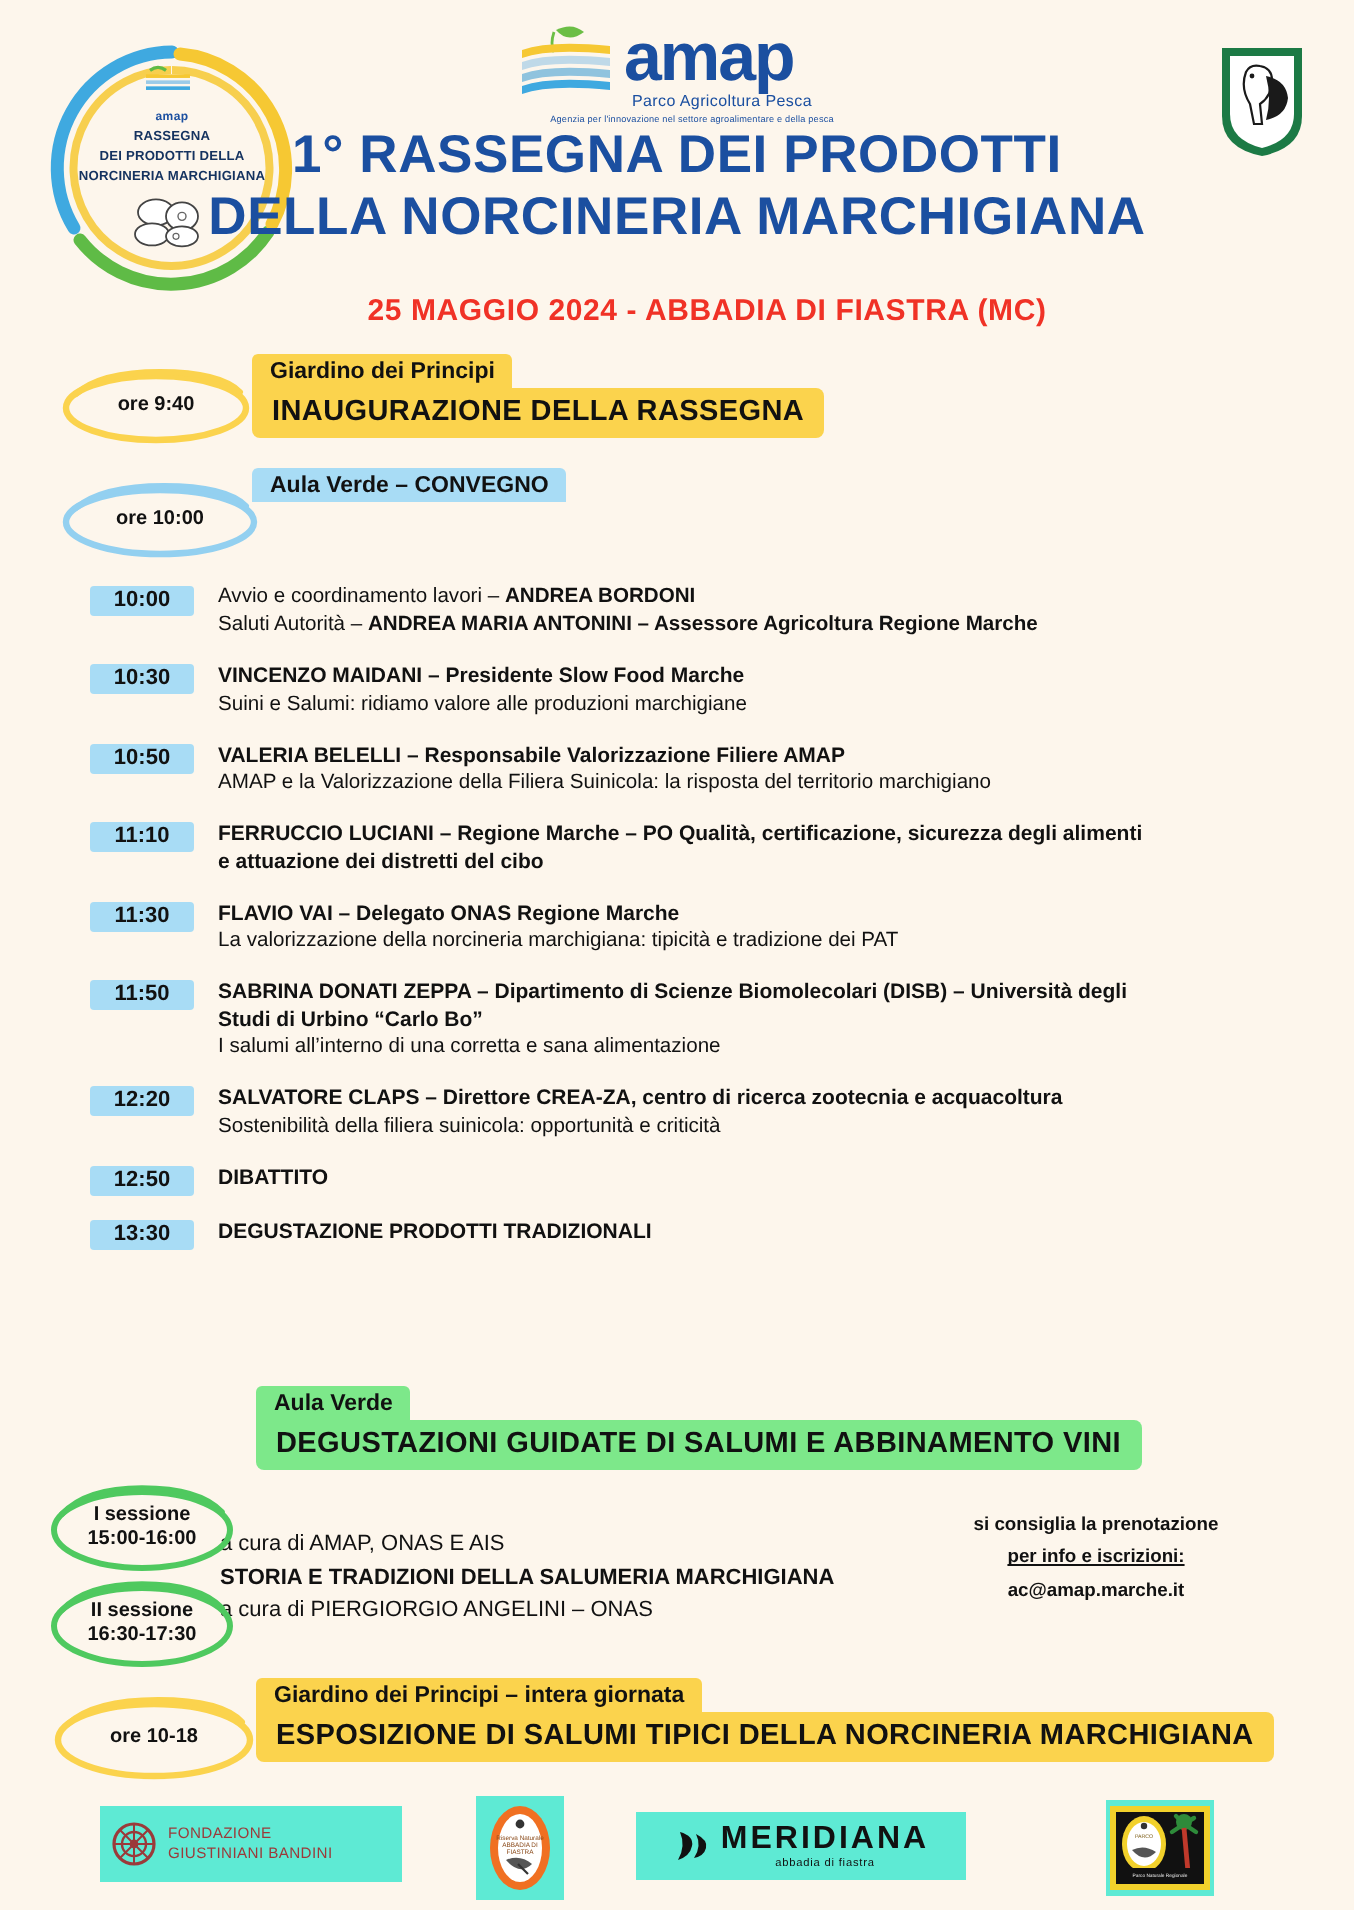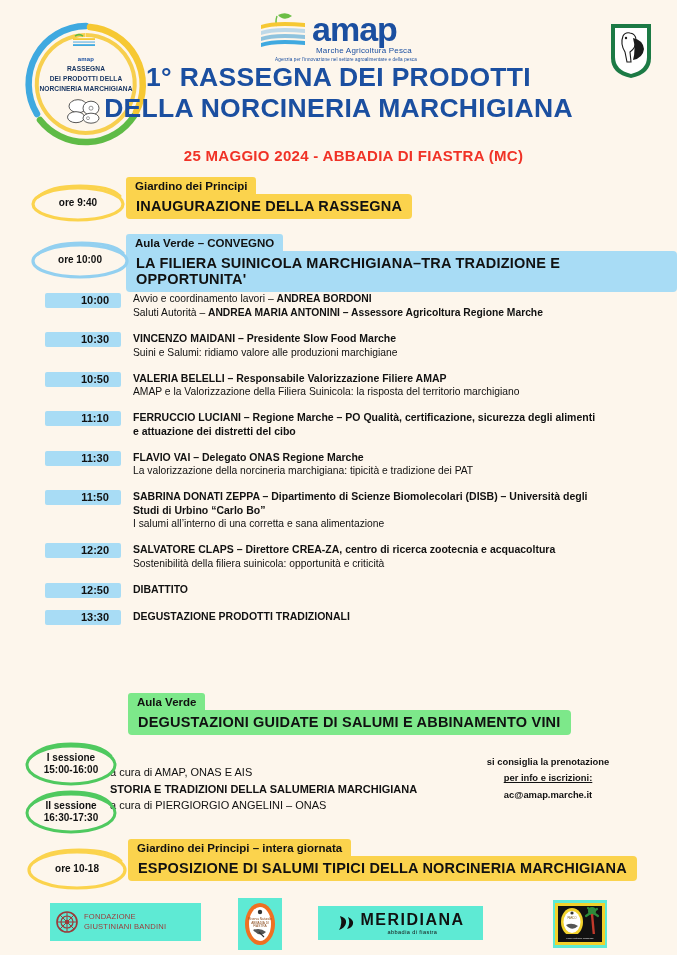--- a/index.html
+++ b/index.html
@@ -78,21 +78,21 @@
   .yellow-bg{background:#FBD34D;}
   .blue-bg{background:#A8DCF5;}
   .green-bg{background:#7DE88A;}
 
   
   .sched{position:absolute;left:0;top:292px;width:677px;}
   .srow{display:flex;margin-bottom:11px;}
   .stime{
     width:52px;flex:0 0 52px;margin-left:45px;text-align:center;
     font-size:11px;font-weight:bold;color:#111;background:#A8DCF5;
-    border-radius:2px;height:15px;line-height:15px;margin-top:1px;padding-left:24px;
+    border-radius:2px;height:15px;line-height:15px;margin-top:1px;
   }
   .sbody{margin-left:12px;flex:1;padding-right:24px;}
   .sb-bold{font-size:10.5px;font-weight:bold;color:#111;line-height:1.35;}
   .sb-reg{font-size:10.3px;color:#111;line-height:1.38;}
 
   
   .green-sec{position:absolute;left:0;top:692px;width:677px;}
   .gs-banner{position:absolute;left:128px;top:0;}
   .sessions{position:absolute;left:22px;top:50px;}
   .deg-text{position:absolute;left:110px;top:72px;}
@@ -157,21 +157,21 @@
     <div class="amap-logo">
       <svg width="54" height="42" viewBox="0 0 54 42" style="position:absolute;left:2px;top:2px">
         <path d="M20 3 q8 -4 14 1 q-8 6 -14 -1z" fill="#6BBE45"></path>
         <path d="M19 4 q-2 6 0 10" stroke="#6BBE45" stroke-width="1.4" fill="none"></path>
         <path d="M3 13 q14 -5 44 -2 l0 4 q-30 -3 -44 2z" fill="#F6C833"></path>
         <path d="M3 19 q14 -5 44 -2 l0 4 q-30 -3 -44 2z" fill="#BFD9E8"></path>
         <path d="M3 25 q14 -5 44 -2 l0 4 q-30 -3 -44 2z" fill="#8FC3DE"></path>
         <path d="M3 31 q14 -5 44 -2 l0 4 q-30 -3 -44 2z" fill="#3FA9E0"></path>
       </svg>
       <div class="amap-word">amap</div>
-      <div class="amap-sub">Marche Agricoltura Pesca</div>
+      <div class="amap-sub">Parco Agricoltura Pesca</div>
       <div class="amap-tag">Agenzia per l'innovazione nel settore agroalimentare e della pesca</div>
     </div>
 
     <div class="shield">
       <svg width="44" height="58" viewBox="0 0 44 58">
         <path d="M2 2 H42 V36 Q42 52 22 56 Q2 52 2 36 Z" fill="#1C7A45"></path>
         <path d="M6 6 H38 V35 Q38 48 22 52 Q6 48 6 35 Z" fill="#fff"></path>
         <path d="M14 14 q-3 8 2 16 l2 10 h4 l-1 -10 q6 -4 6 -12 q0 -6 -6 -7 q-5 -1 -7 3z" fill="#fff" stroke="#1a1a1a" stroke-width="1.1"></path>
         <circle cx="17" cy="16" r="1.2" fill="#1a1a1a"></circle>
         <path d="M24 16 q10 2 11 11 q-1 9 -11 11 q3 -11 0 -22z" fill="#1a1a1a"></path>
@@ -199,21 +199,20 @@
 
   <div class="oval" style="left:28px;top:240px;width:104px;height:40px;">
     <svg viewBox="0 0 104 40">
       <ellipse cx="52" cy="21" rx="47" ry="16" fill="none" stroke="#93D0F0" stroke-width="3.2"></ellipse>
       <path d="M10 14 q13 -11 44 -11 q31 0 41 10" fill="none" stroke="#93D0F0" stroke-width="3" stroke-linecap="round"></path>
     </svg>
     <span class="lbl">ore 10:00</span>
   </div>
   <div class="banner" style="left:126px;top:233px;">
     <span class="b-small blue-bg">Aula Verde – CONVEGNO</span>
-    <span class="b-big blue-bg">LA FILIERA SUINICOLA MARCHIGIANA–TRA TRADIZIONE E OPPORTUNITA'</span>
   </div>
 
   <div class="sched">
 
     <div class="srow">
       <div class="stime">10:00</div>
       <div class="sbody">
         <div class="sb-reg">Avvio e coordinamento lavori – <b>ANDREA BORDONI</b></div>
         <div class="sb-reg">Saluti Autorità – <b>ANDREA MARIA ANTONINI – Assessore Agricoltura Regione Marche</b></div>
       </div>

